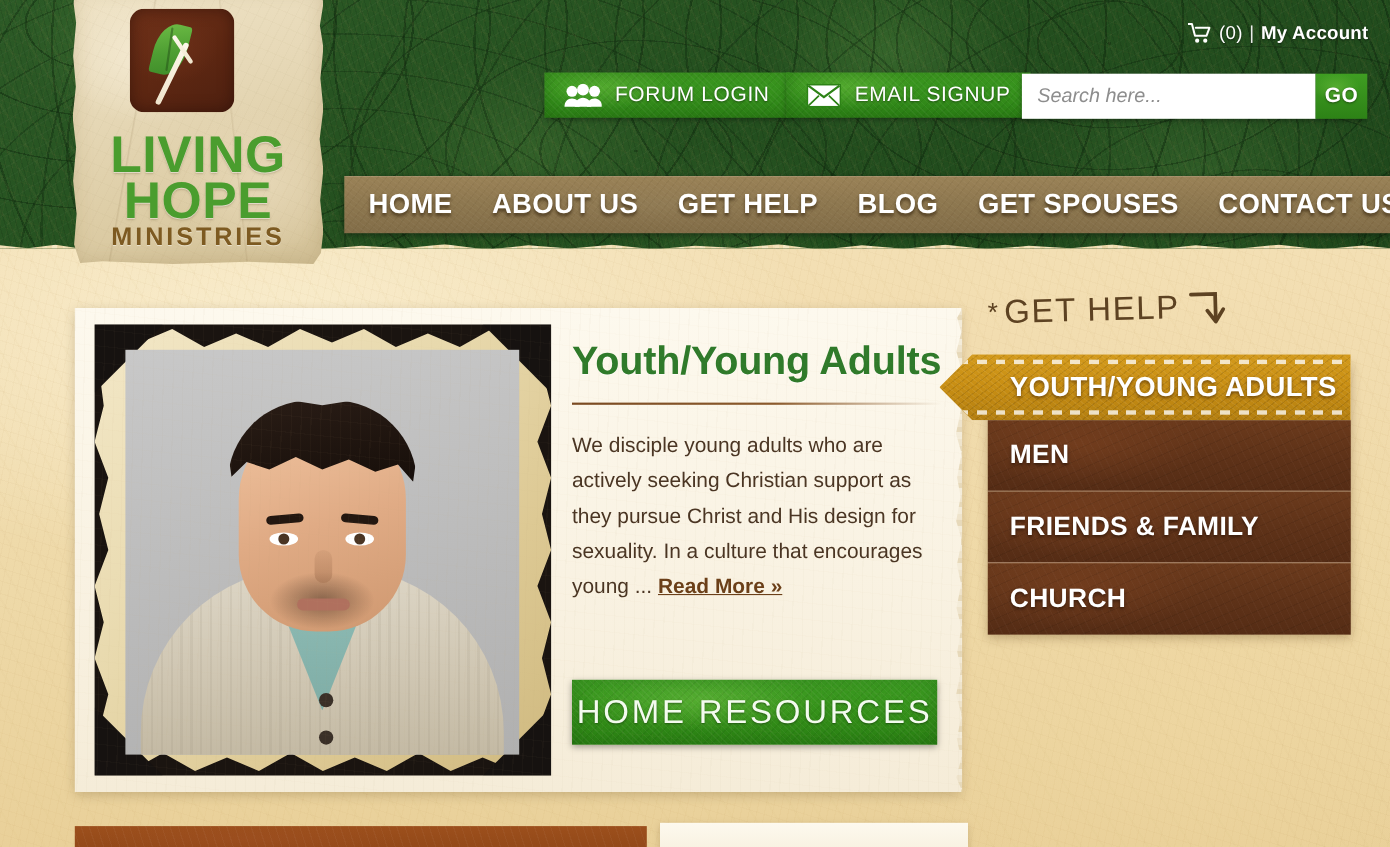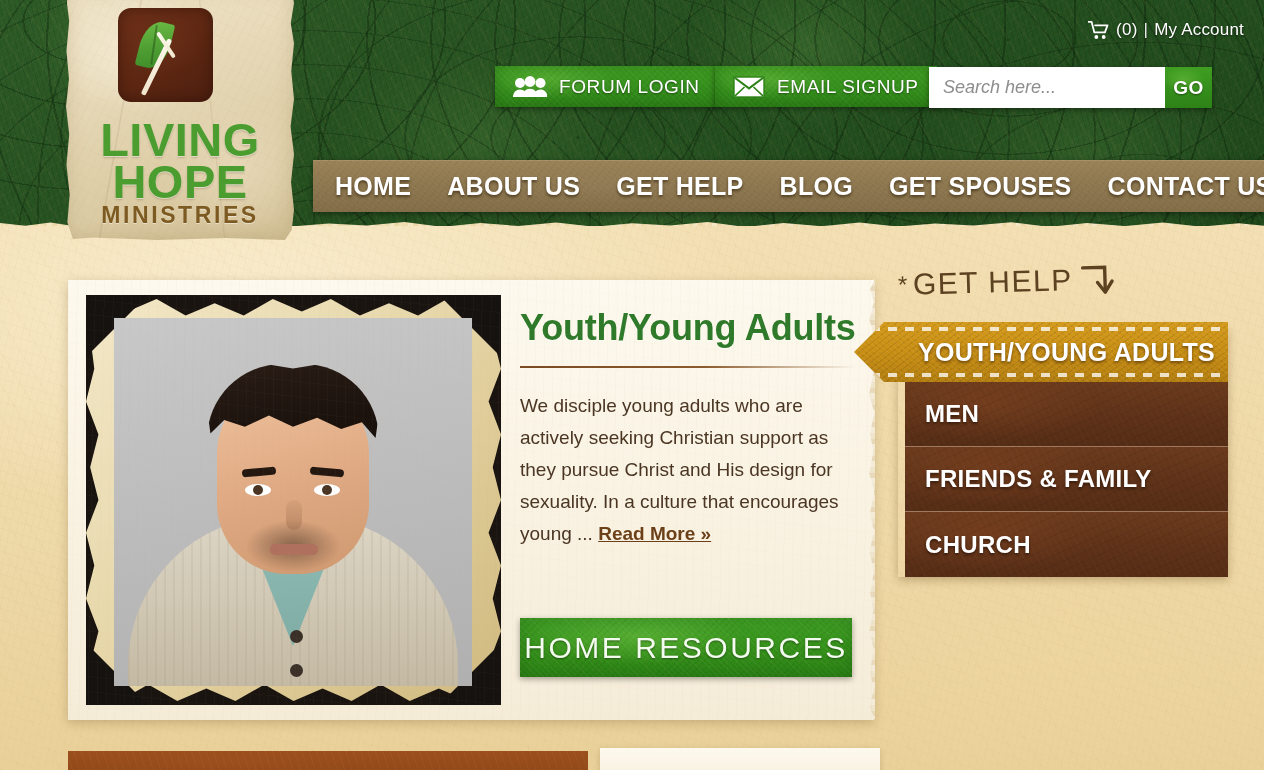--- a/index.html
+++ b/index.html
@@ -135,21 +135,21 @@
 
   
   #account{
     position:absolute; right:20px; top:20px; z-index:7;
     display:flex; align-items:center; gap:6px;
     color:#ffffff; font-size:17px; letter-spacing:.2px;
     text-shadow:0 1px 2px rgba(0,0,0,.55);
   }
   #account .cart{ display:block; width:21px; height:19px; margin-right:1px; }
   #account .sep{ opacity:.9; }
-  #account a{ color:#fff; text-decoration:none; }
+  #account a{ color:#fff; text-decoration:none;font-weight:bold; }
 
   
   .gbtn{
     position:absolute; z-index:7; height:41px;
     display:flex; align-items:center; gap:12px; padding:0 18px;
     color:#fff; font-size:19px; letter-spacing:.6px;
     background:
       radial-gradient(ellipse 90px 30px at 25% 30%, rgba(120,200,70,.42), rgba(0,0,0,0) 70%),
       linear-gradient(180deg,#3f9e22 0%,#35901c 50%,#2d8216 100%);
     box-shadow:0 2px 5px rgba(0,0,0,.4), inset 0 0 16px rgba(20,70,10,.35);
@@ -167,21 +167,21 @@
   .gbtn svg{ position:relative; z-index:2; }
   .gbtn span{ position:relative; z-index:2; }
 
   
   #searchwrap{
     position:absolute; left:929px; top:67px; z-index:7;
     display:flex; height:41px;
     box-shadow:0 2px 5px rgba(0,0,0,.4);
   }
   #search-input{
-    width:236px; height:41px; border:none; outline:none;
+    width:267px; height:41px; border:none; outline:none;
     background:#ffffff; padding:0 14px;
     font-family:"Liberation Sans", sans-serif;
     font-size:18px; color:#6d6d6d;
   }
   #search-input::placeholder{ color:#8d8d8d; font-style:italic; }
   #go-btn{
     width:47px; height:41px; border:none; cursor:pointer;
     color:#fff; font-size:19px; font-weight:bold; letter-spacing:.5px;
     background:
       radial-gradient(ellipse 30px 18px at 40% 30%, rgba(120,200,70,.45), rgba(0,0,0,0) 70%),
@@ -393,21 +393,20 @@
   }
   .mi{
     position:relative; height:65px; display:flex; align-items:center;
     padding-left:20px; cursor:pointer;
     color:#ffffff; font-weight:bold; font-size:24px; letter-spacing:.3px;
     background:
       radial-gradient(ellipse 160px 50px at 25% 35%, rgba(125,66,32,.55), rgba(0,0,0,0) 72%),
       linear-gradient(180deg,#6b3a1c 0%,#5e3218 52%,#552c15 100%);
     text-shadow:0 2px 3px rgba(30,14,4,.65);
     border-bottom:1px solid rgba(255,240,220,.35);
-    margin-left:7px;
   }
   .mi::after{
     content:""; position:absolute; inset:0; pointer-events:none; opacity:.45;
     background-image:
       repeating-linear-gradient(63deg, rgba(255,255,255,.05) 0 1px, rgba(0,0,0,0) 1px 6px),
       repeating-linear-gradient(-24deg, rgba(0,0,0,.14) 0 1px, rgba(0,0,0,0) 1px 9px);
   }
   .mi span{ position:relative; z-index:2; }
   .mi:last-child{ border-bottom:none; }
 

